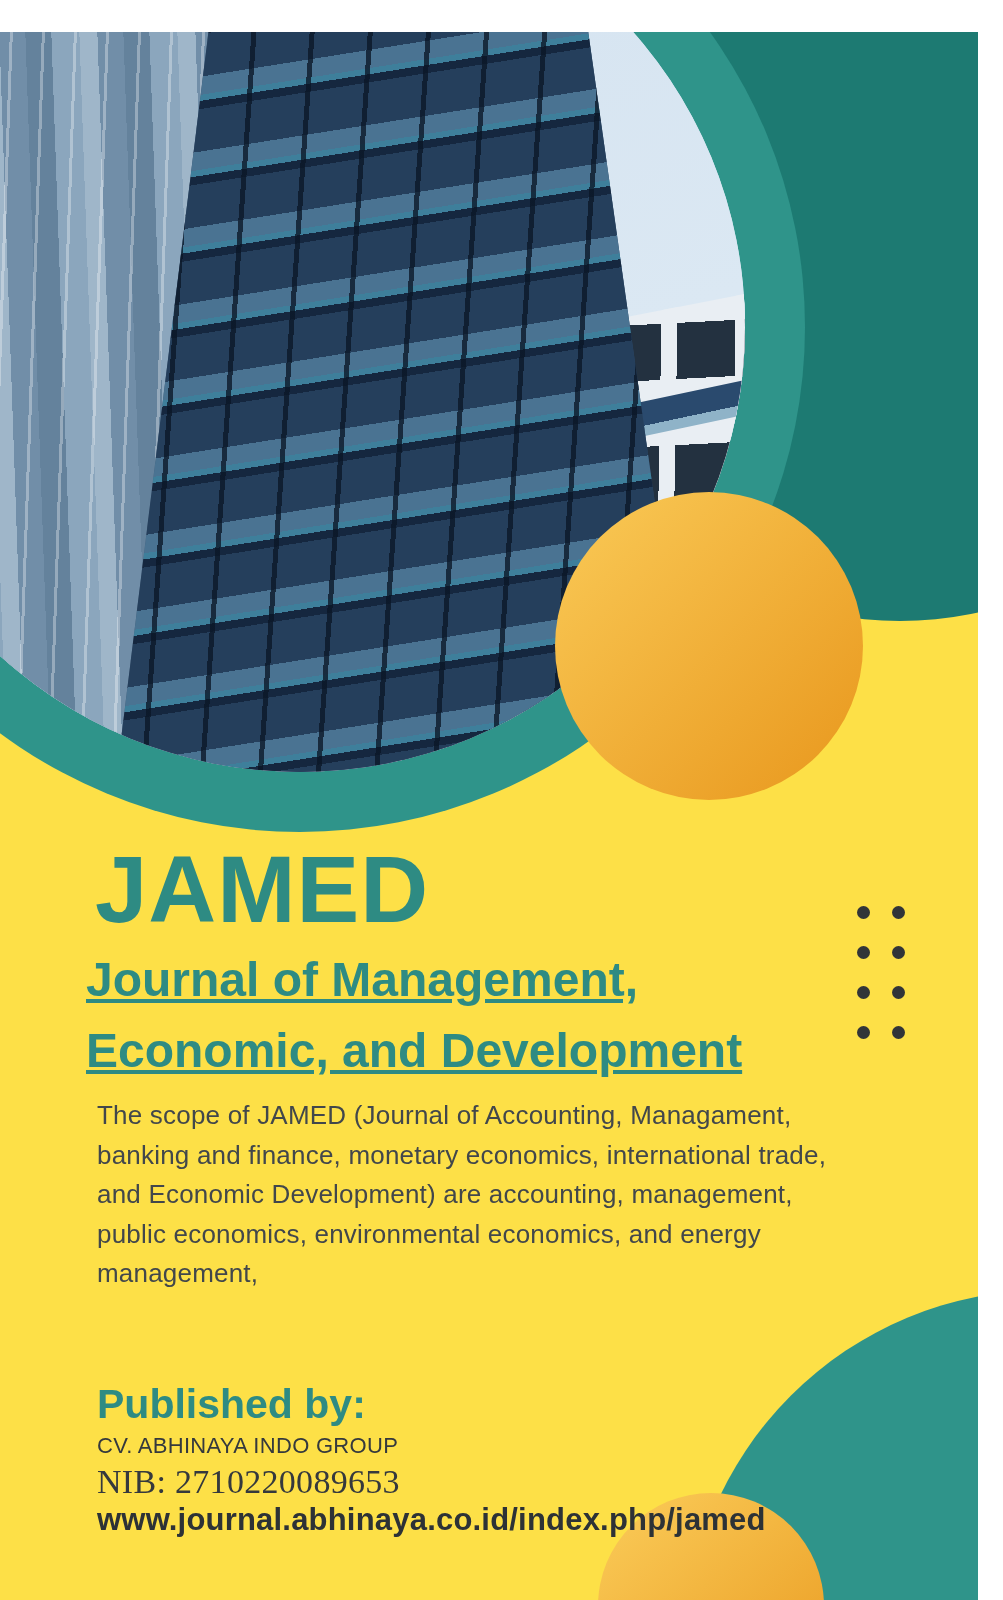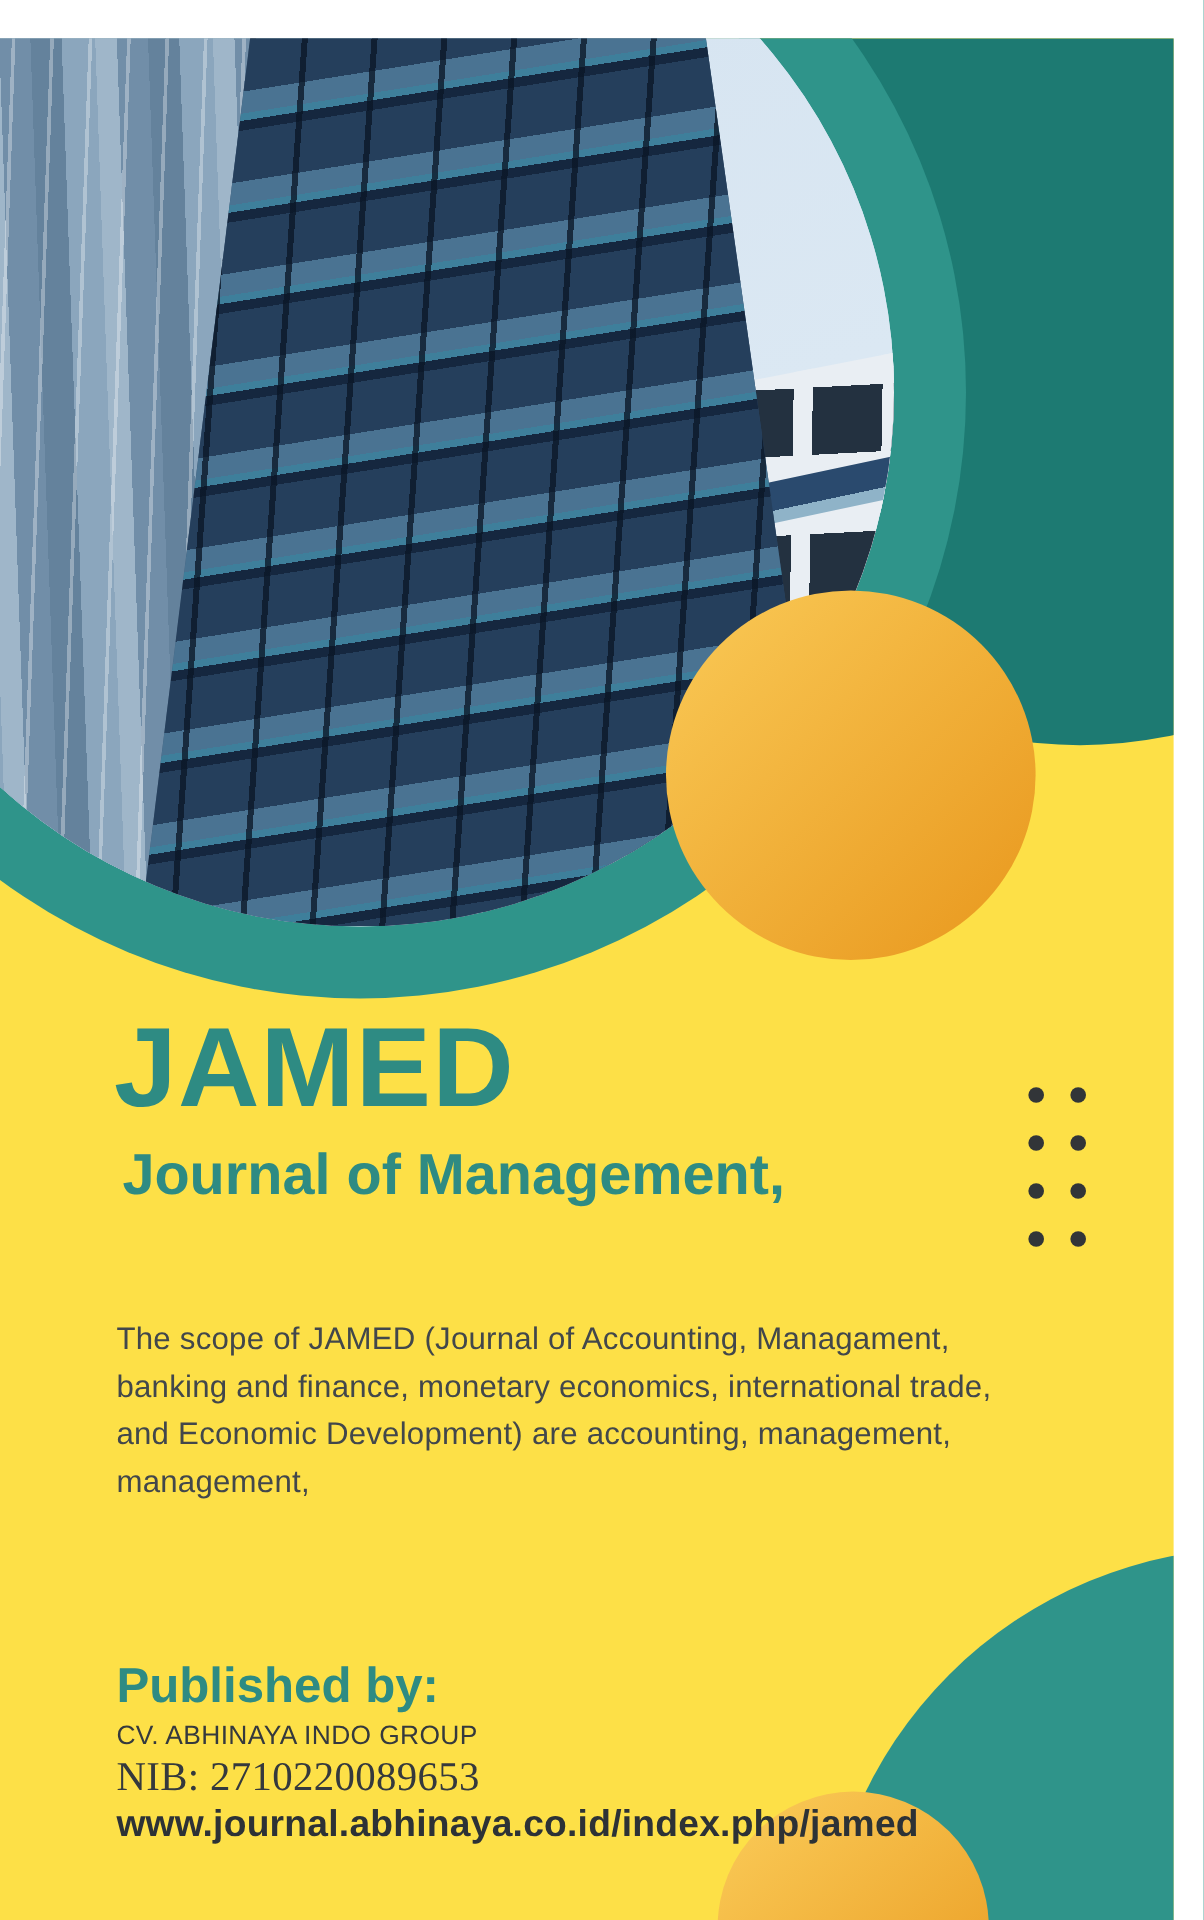--- a/index.html
+++ b/index.html
@@ -90,23 +90,24 @@
   }
   .dots i{display:block;width:13px;height:13px;border-radius:50%;background:var(--dot-color);}
 
   
   .acronym{
     position:absolute;left:95px;top:806px;z-index:6;
     font-size:94px;font-weight:bold;letter-spacing:1px;line-height:1.1;
     color:var(--teal-heading);
   }
   .subtitle{
-    position:absolute;left:102px;top:912px;z-index:6;
+    position:absolute;left:86px;top:912px;z-index:6;
     font-size:48px;font-weight:bold;line-height:71px;
     color:var(--teal-heading);
+    text-decoration:underline;
   }
   .scope{
     position:absolute;left:97px;top:1064px;width:900px;z-index:6;
     font-size:26px;line-height:39.5px;letter-spacing:.2px;
     color:var(--text-dark);
   }
   .pub-label{
     position:absolute;left:97px;top:1352px;z-index:6;
     font-size:41px;font-weight:bold;line-height:41px;
     color:var(--teal-heading);
@@ -156,26 +157,28 @@
     <i></i>
       <i></i>
     <i></i>
       <i></i>
   </div>
 
   <h1 class="acronym">JAMED</h1>
 
   <div class="subtitle">
     <div>Journal of Management,</div>
+    <div>Economic, and Development</div>
   </div>
 
   <div class="scope">
     <div>The scope of JAMED (Journal of Accounting, Managament,</div>
     <div>banking and finance, monetary economics, international trade,</div>
     <div>and Economic Development) are accounting, management,</div>
+    <div>public economics, environmental economics, and energy</div>
     <div>management,</div>
   </div>
 
   <div class="pub-label">Published by:</div>
   <div class="pub-name">CV. ABHINAYA INDO GROUP</div>
   <div class="pub-nib">NIB: 2710220089653</div>
   <div class="pub-url">www.journal.abhinaya.co.id/index.php/jamed</div>
 
 </div>
 

